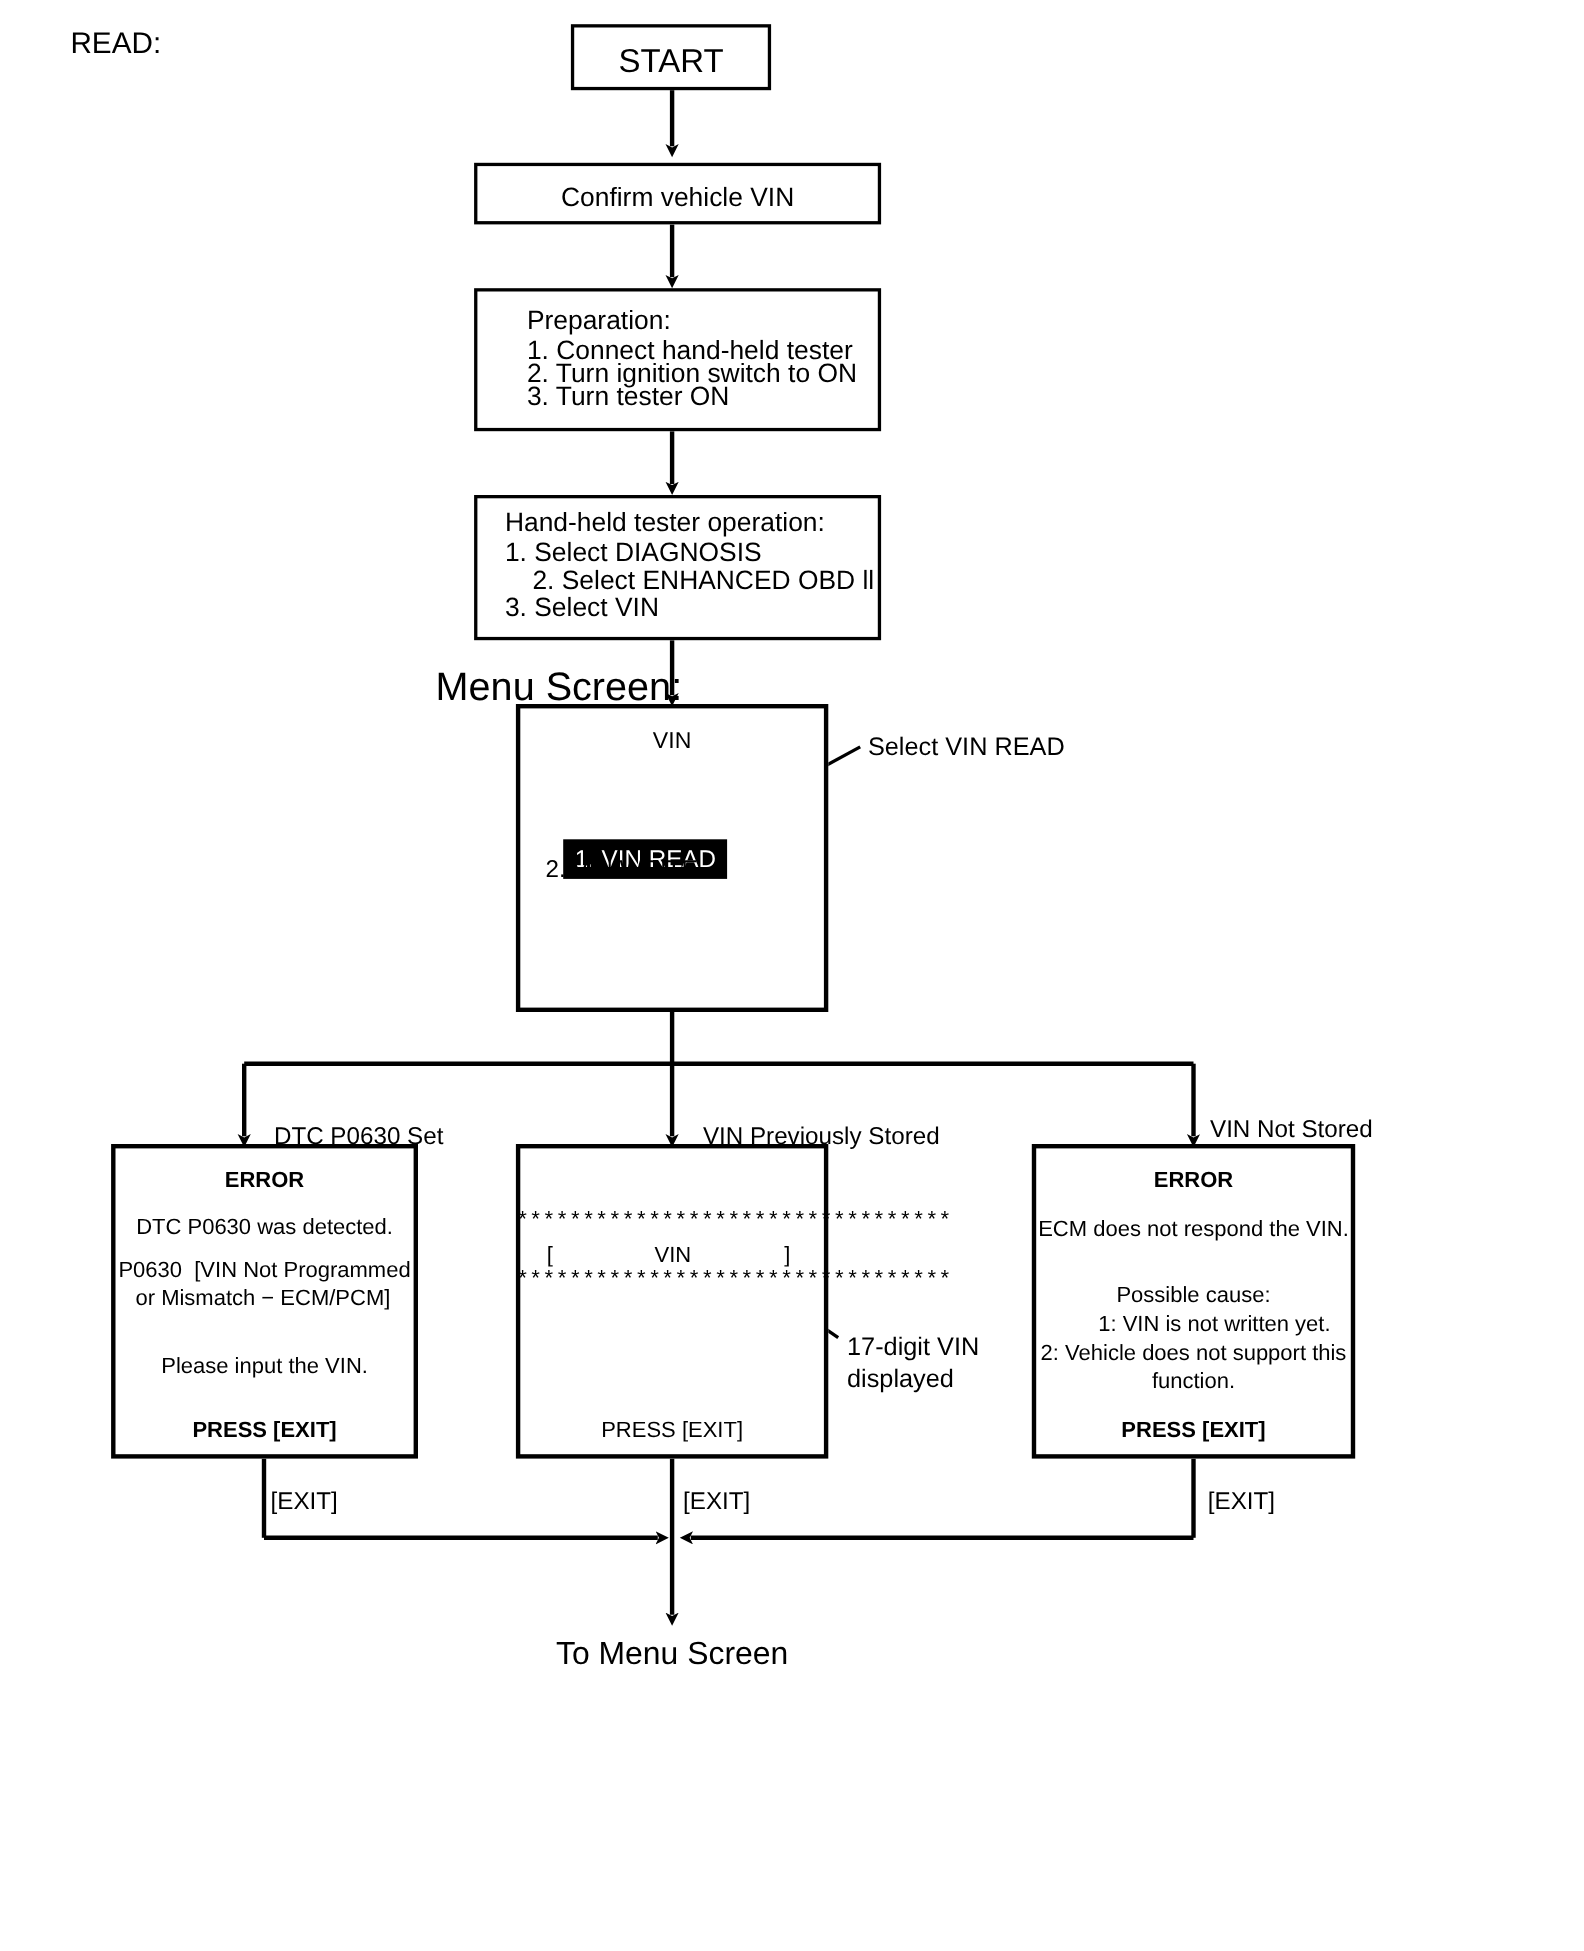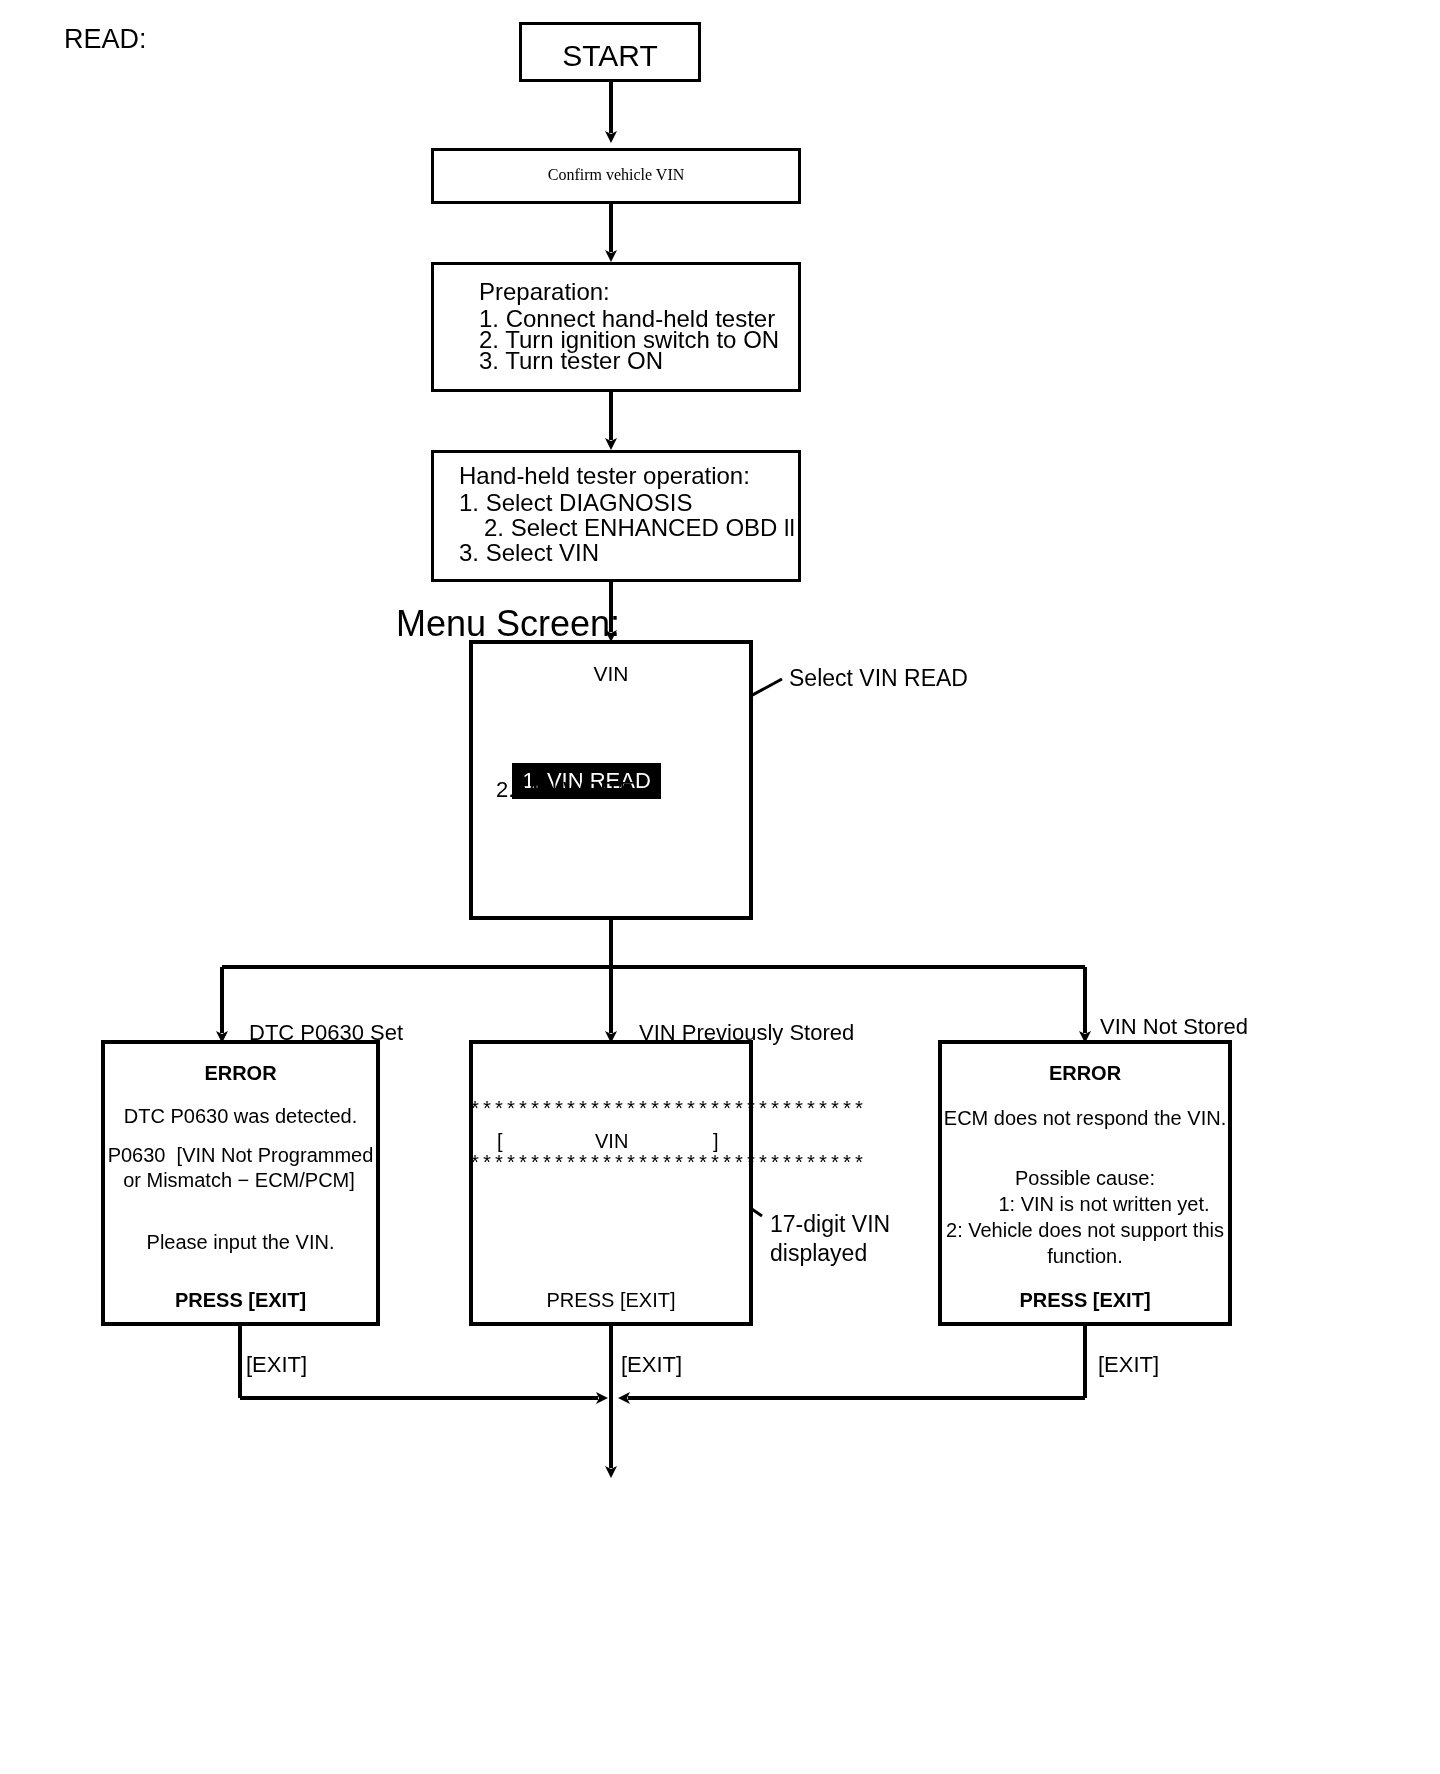--- a/index.html
+++ b/index.html
@@ -32,21 +32,21 @@
   .lbl {
     position: absolute;
     white-space: pre;
     line-height: 1.32;
   }
   .ctr { text-align: center; }
 
   
   .t-read      { font-size: 27px; }
   .t-start     { font-size: 30px; }
-  .t-proc      { font-size: 16px; font-family: Liberation Serif, serif; }
+  .t-proc      { font-size: 24px; }
   .t-list      { font-size: 24px; }
   .t-menuttl   { font-size: 36px; }
   .t-scrttl    { font-size: 21px; }
   .t-scritem   { font-size: 22px; }
   .t-annot     { font-size: 23px; text-align: right; }
   .t-branch    { font-size: 22px; }
   .t-err       { font-size: 20px; }
   .t-errttl    { font-size: 20px; font-weight: bold; }
   .t-stars     { font-size: 20px; letter-spacing: 0px; font-family: "Liberation Mono", monospace;}
   .t-exit      { font-size: 22px; }
@@ -164,14 +164,15 @@
   <div class="lbl t-err ctr" style="left:938px; top:1165px; width:294px;">Possible cause:</div>
   <div class="lbl t-err ctr" style="left:938px; top:1191px; width:332px;">1: VIN is not written yet.</div>
   <div class="lbl t-err ctr" style="left:938px; top:1217px; width:294px;">2: Vehicle does not support this</div>
   <div class="lbl t-err ctr" style="left:938px; top:1243px; width:294px;">function.</div>
   <div class="lbl t-err ctr bold" style="left:938px; top:1287px; width:294px;">PRESS [EXIT]</div>
 
   <div class="lbl t-exit" style="left:246px; top:1350px;">[EXIT]</div>
   <div class="lbl t-exit" style="left:621px; top:1350px;">[EXIT]</div>
   <div class="lbl t-exit" style="left:1098px; top:1350px;">[EXIT]</div>
 
+  <div class="lbl t-foot ctr" style="left:411px; top:1485px; width:400px;">To Menu Screen</div>
 
 </div>
 
 </body></html>

